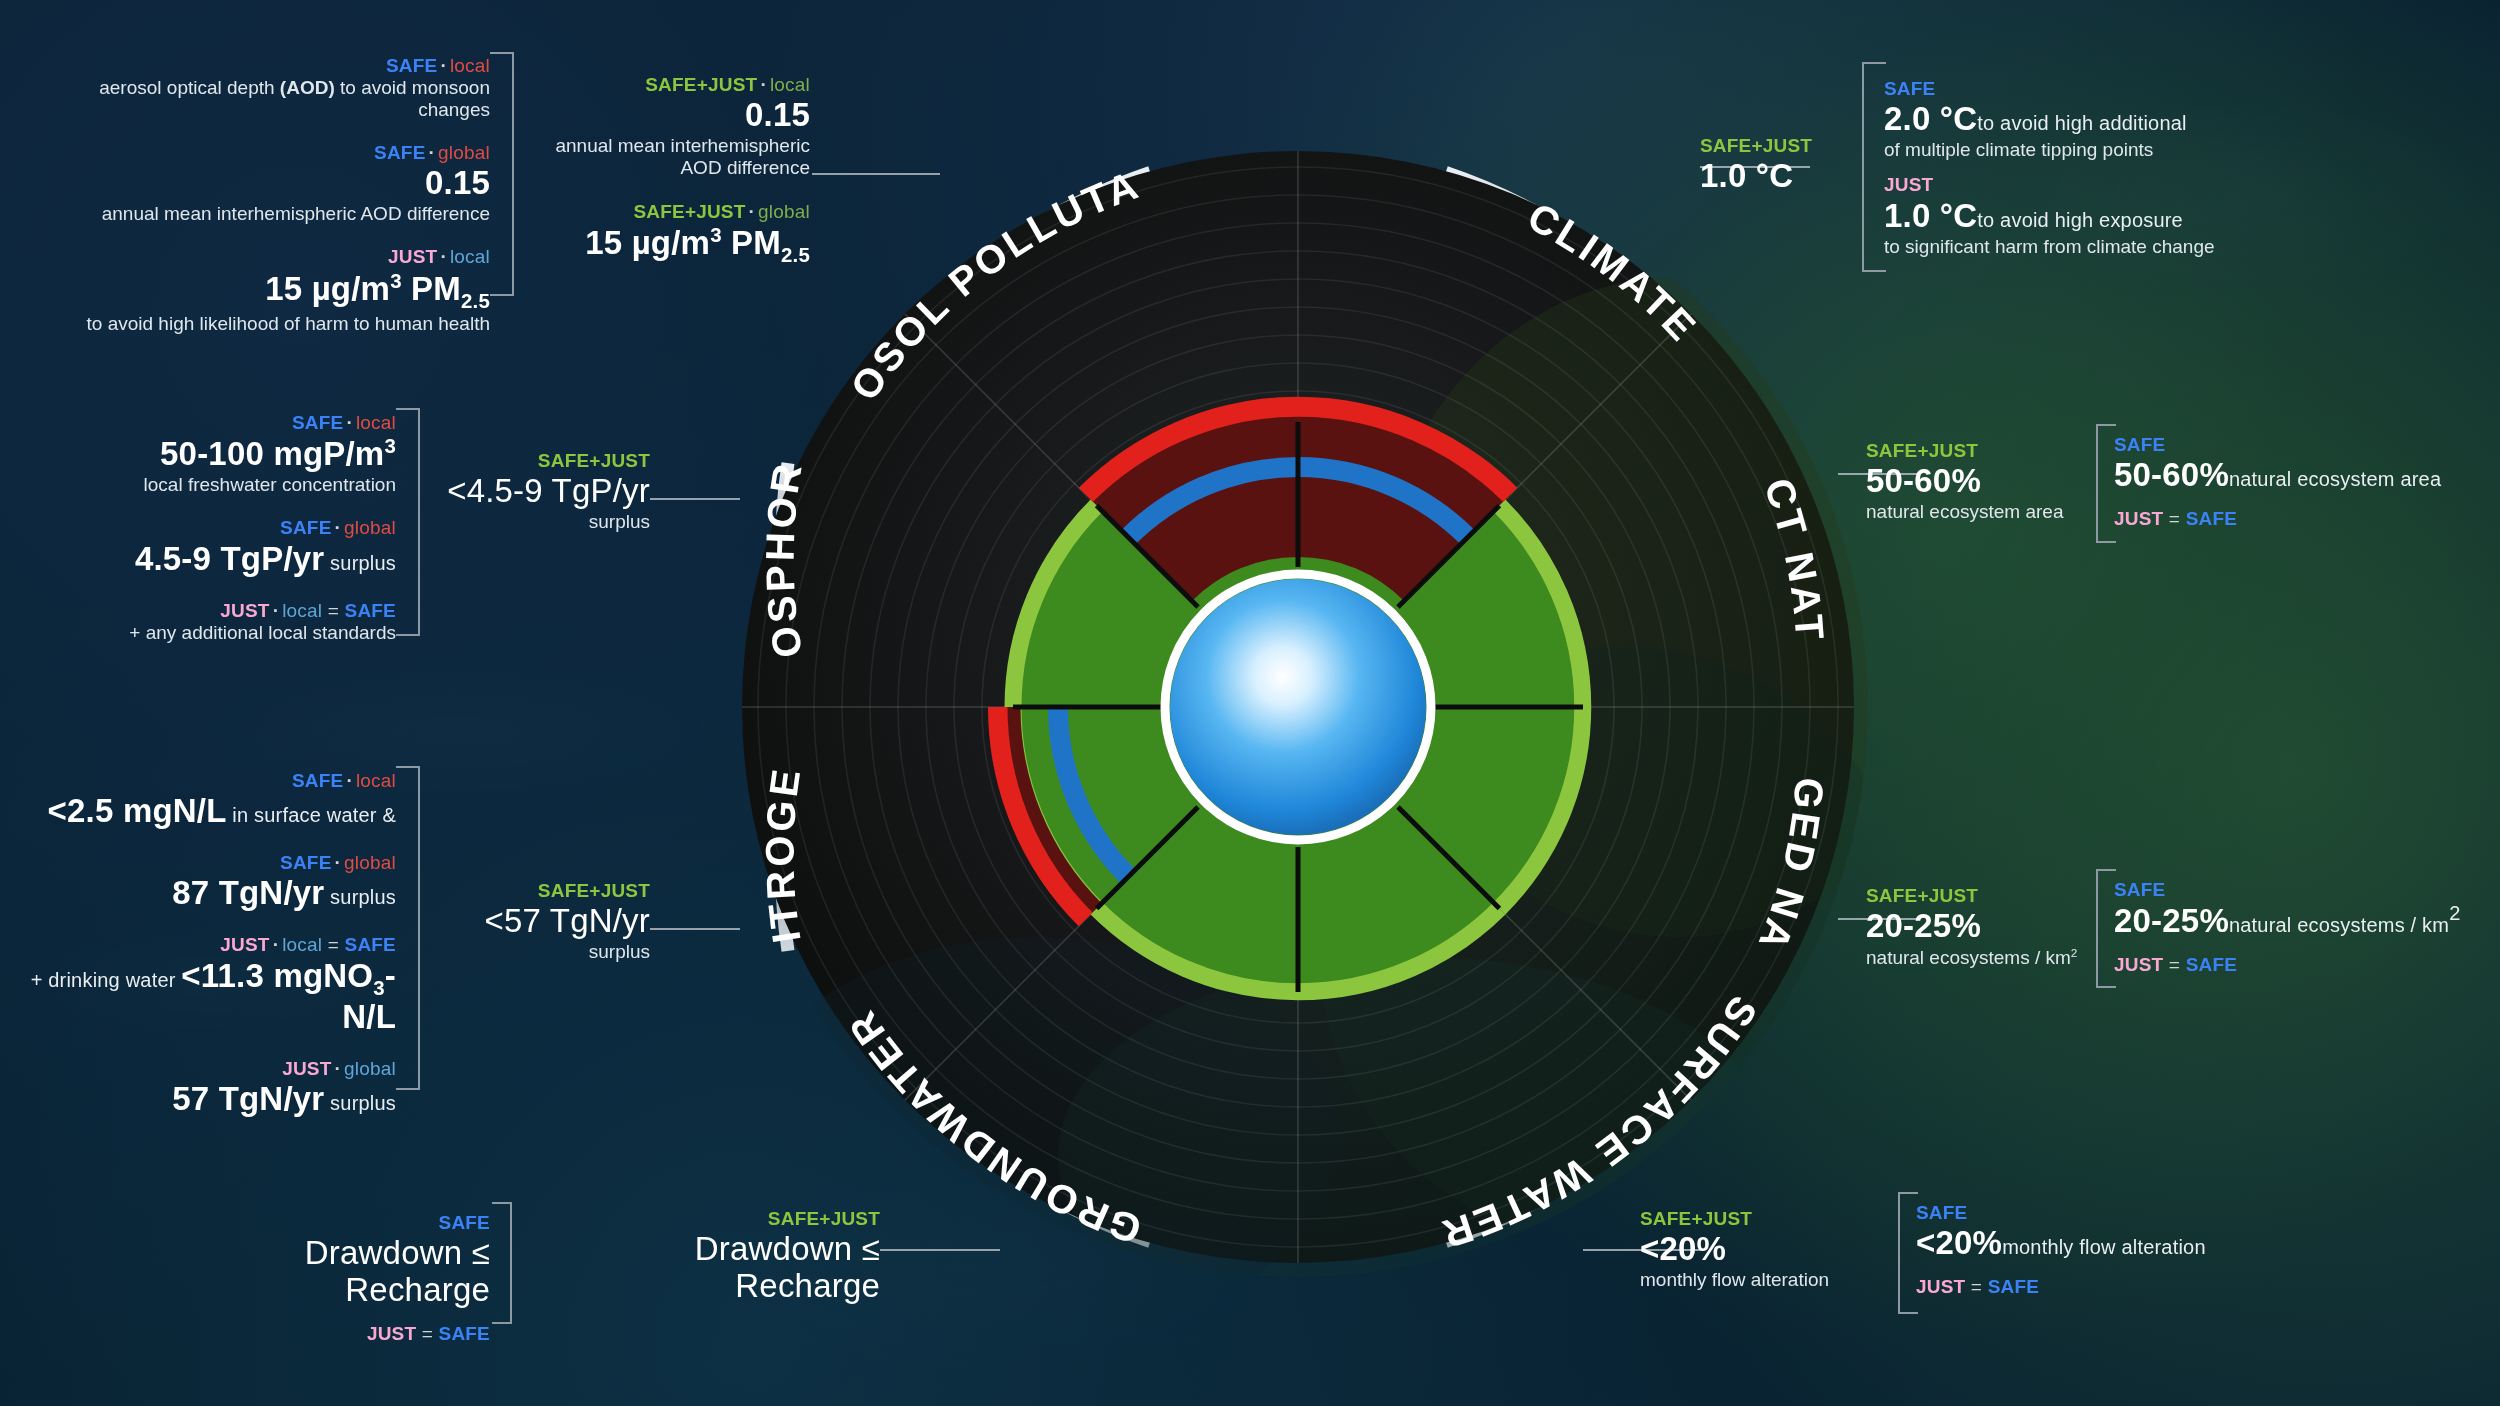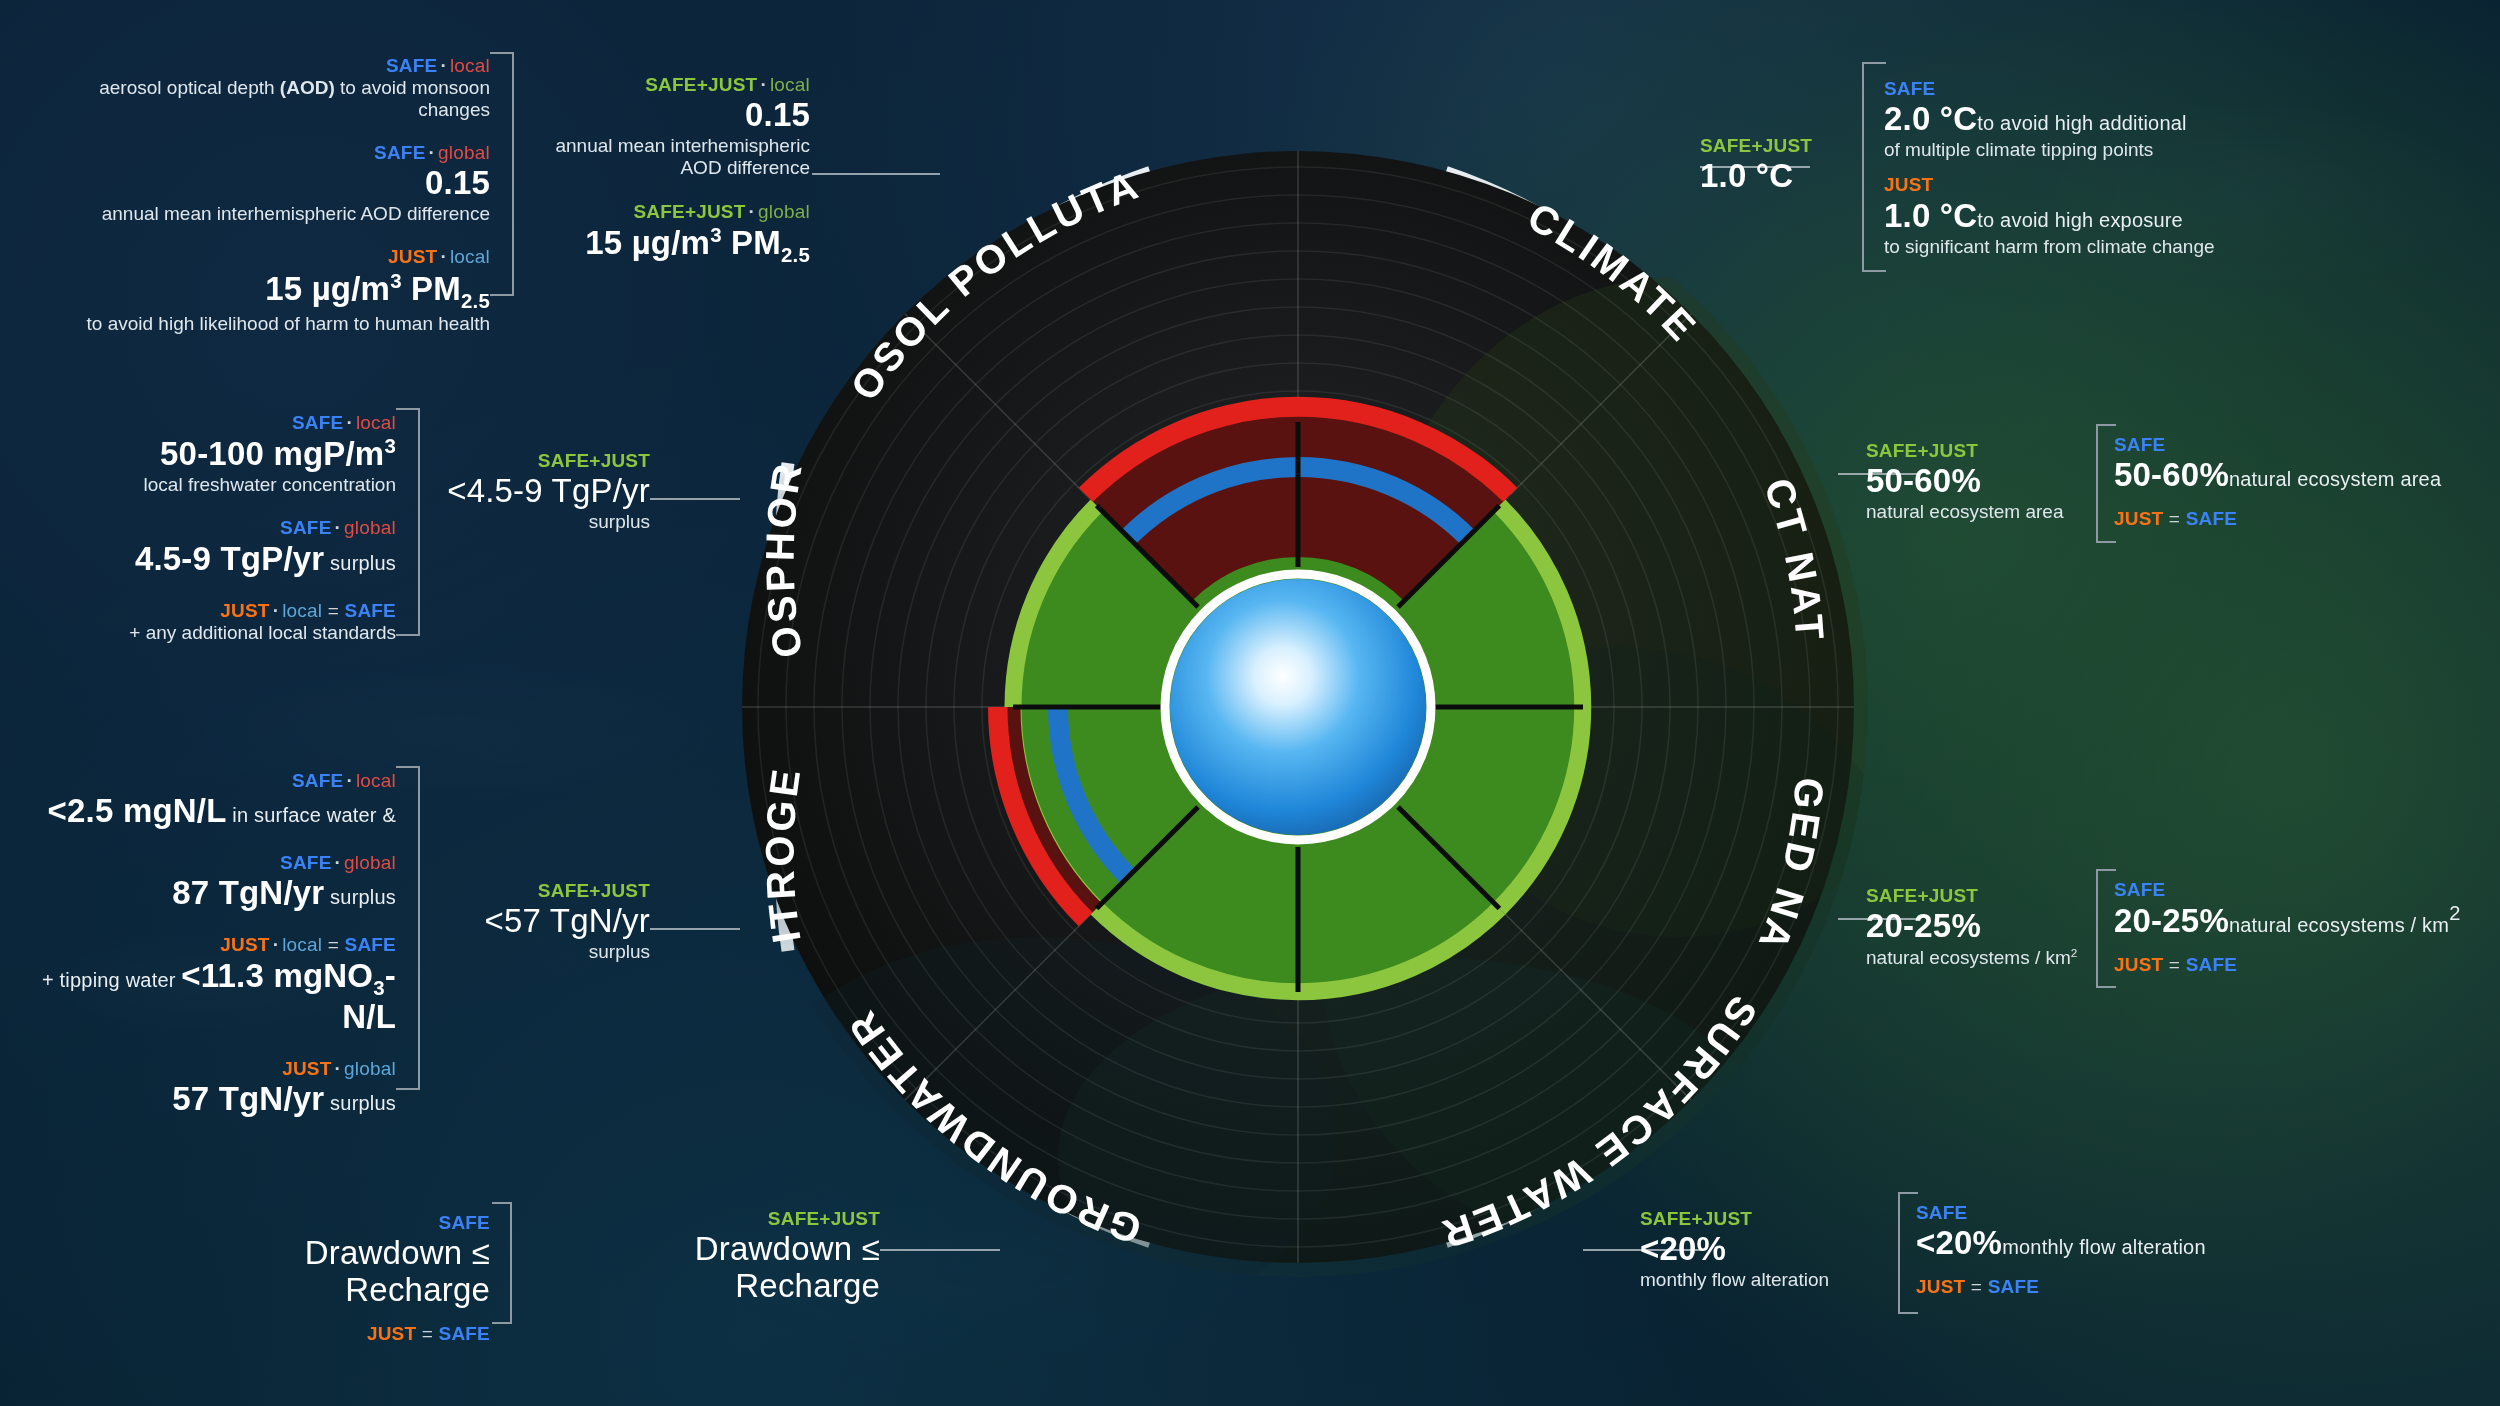--- a/index.html
+++ b/index.html
@@ -34,21 +34,21 @@
 
   
   .panel{position:absolute;line-height:1.12;}
   .ra{text-align:right;}
   .la{text-align:left;}
 
   .tag{font-weight:700;letter-spacing:.2px;font-size:19px;}
   .tag .dot{color:#cfd6da;font-weight:700;margin:0 3px;}
   .tag .sub{font-weight:400;}
   .safe{color:#3b82f6;}
-  .just{color:#f97316;}
+  .just{color:#f9a8d4;}
   .sj{color:#8cc63e;}
   .safe-sub{color:#e04b44;font-weight:400;}
   .just-sub{color:#5fa6d8;font-weight:400;}
   .sj-sub{color:#7fae4b;font-weight:400;}
 
   .val{font-size:33px;font-weight:400;color:#fff;letter-spacing:.2px;margin-top:2px;}
   .val .b{font-weight:700;}
   .val .sm{font-size:20px;font-weight:400;color:#e8eef1;}
   .desc{font-size:19px;color:#dfe7ec;font-weight:400;margin-top:1px;}
   .gap{height:22px;}
@@ -338,21 +338,21 @@
 
   <div class="bracket br-right" style="left:396px;top:766px;width:22px;height:320px;"></div>
   <div class="panel ra" style="left:20px;top:770px;width:376px;">
     <div class="tag"><span class="safe">SAFE</span><span class="dot">·</span><span class="sub safe-sub">local</span></div>
     <div class="val"><span class="b">&lt;2.5 mgN/L</span><span class="sm"> in surface water &amp;</span></div>
     <div class="gap"></div>
     <div class="tag"><span class="safe">SAFE</span><span class="dot">·</span><span class="sub safe-sub">global</span></div>
     <div class="val"><span class="b">87 TgN/yr</span><span class="sm"> surplus</span></div>
     <div class="gap"></div>
     <div class="tag"><span class="just">JUST</span><span class="dot">·</span><span class="sub just-sub">local</span><span style="color:#cfd6da;font-weight:400;"> = </span><span class="safe">SAFE</span></div>
-    <div class="val"><span class="sm">+ tipping water </span><span class="b">&lt;11.3 mgNO</span><sub class="b">3</sub><span class="b">-N/L</span></div>
+    <div class="val"><span class="sm">+ drinking water </span><span class="b">&lt;11.3 mgNO</span><sub class="b">3</sub><span class="b">-N/L</span></div>
     <div class="gap"></div>
     <div class="tag"><span class="just">JUST</span><span class="dot">·</span><span class="sub just-sub">global</span></div>
     <div class="val"><span class="b">57 TgN/yr</span><span class="sm"> surplus</span></div>
   </div>
 
   <div class="panel ra" style="left:430px;top:450px;width:220px;">
     <div class="tag"><span class="sj">SAFE+JUST</span></div>
     <div class="val"><span>&lt;4.5-9 TgP/yr</span></div>
     <div class="desc">surplus</div>
   </div>

